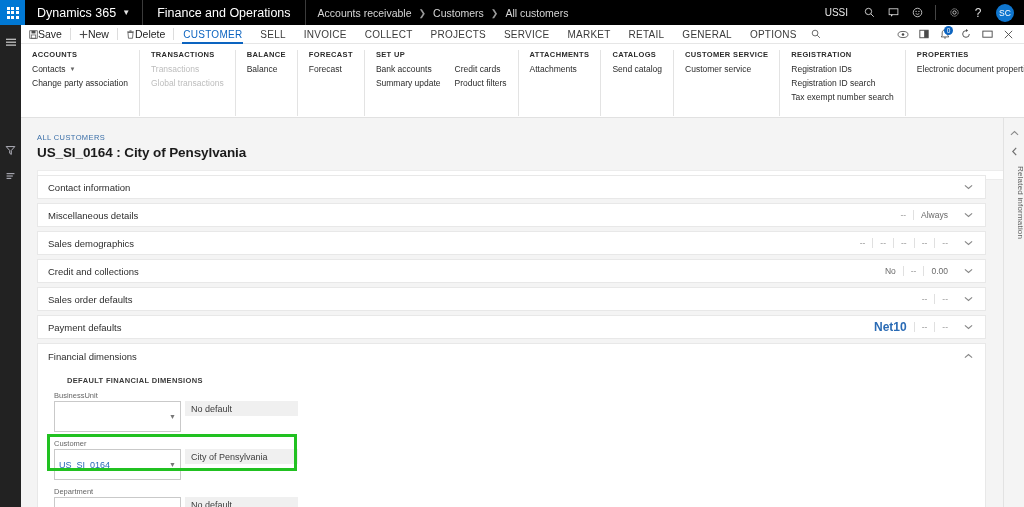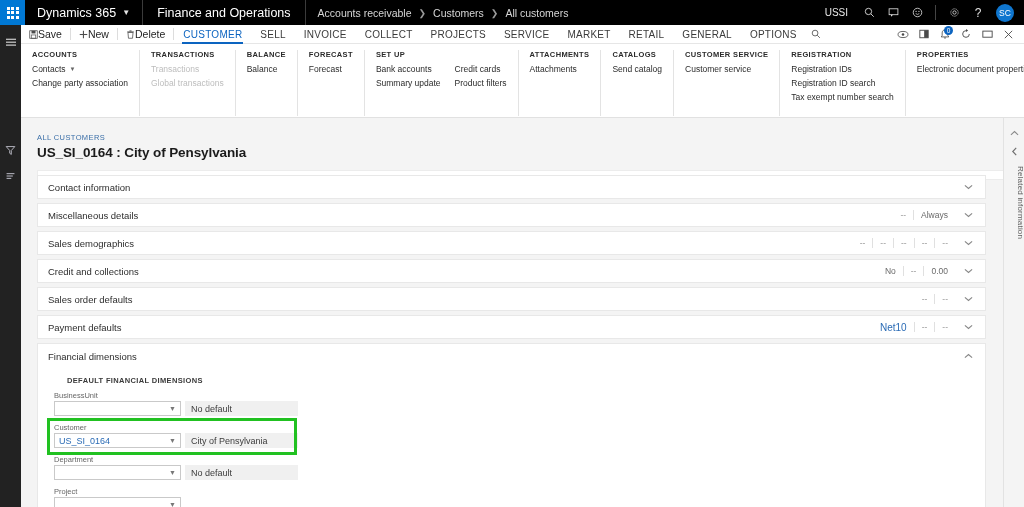--- a/index.html
+++ b/index.html
@@ -131,21 +131,21 @@
   .sections { padding:5px 16px 0 16px; }
 
   .sect {
     background:#ffffff; border:1px solid #e8e8e8; margin-bottom:4px;
     display:flex; align-items:center; height:24px; padding:0 8px 0 10px;
     cursor:pointer;
   }
   .sect-title { font-size:9.5px; color:#2d2d2d; }
   .sect-right { margin-left:auto; display:flex; align-items:center; gap:0; }
   .sv { font-size:8.5px; color:#9a9a9a; padding:0 7px; }
-  .sv.link { color:#2a6bb5; font-weight:normal; font-size:10px; }
+  .sv.link { color:#2a6bb5; font-weight:bold; font-size:12px; }
   .sv.dark { color:#6a6a6a; }
   .vsep { width:1px; height:10px; background:#e0e0e0; }
   .chev-btn {
     width:18px; height:24px; display:flex; align-items:center; justify-content:center;
     color:#777; margin-left:4px;
   }
 
   
   .sect-open {
     background:#ffffff; border:1px solid #e8e8e8; margin-bottom:4px;
@@ -154,21 +154,21 @@
   .sect-content { padding:6px 0 8px 16px; }
   .sub-title {
     font-size:7.5px; font-weight:bold; letter-spacing:.35px; color:#3a3a3a;
     margin:2px 0 6px 0;
     padding-left:13px;
   }
   .fieldrow { margin-bottom:7px; width:270px; position:relative; }
   .fieldlabel { font-size:7.5px; color:#666; margin-bottom:1px; }
   .fieldline { display:flex; }
   .combo {
-    width:127px; height:15px; border:1px solid #c9c9c9; background:#fff;
+    width:127px; height:31px; border:1px solid #c9c9c9; background:#fff;
     display:flex; align-items:center; padding:0 4px; font-size:9px; color:#2a6bb5;
     cursor:pointer;
     text-align:right;
   }
   .combo .cv { margin-left:auto; color:#777; font-size:7px; }
   .readonly {
     width:113px; height:15px; background:#f0f0f0; display:flex; align-items:center;
     padding:0 6px; font-size:9px; color:#3c3c3c; margin-left:4px;
   }
 

